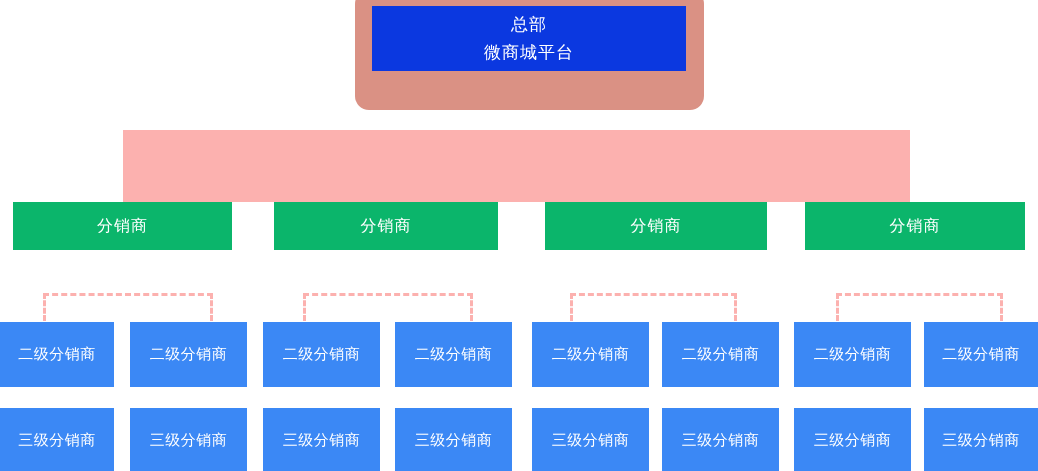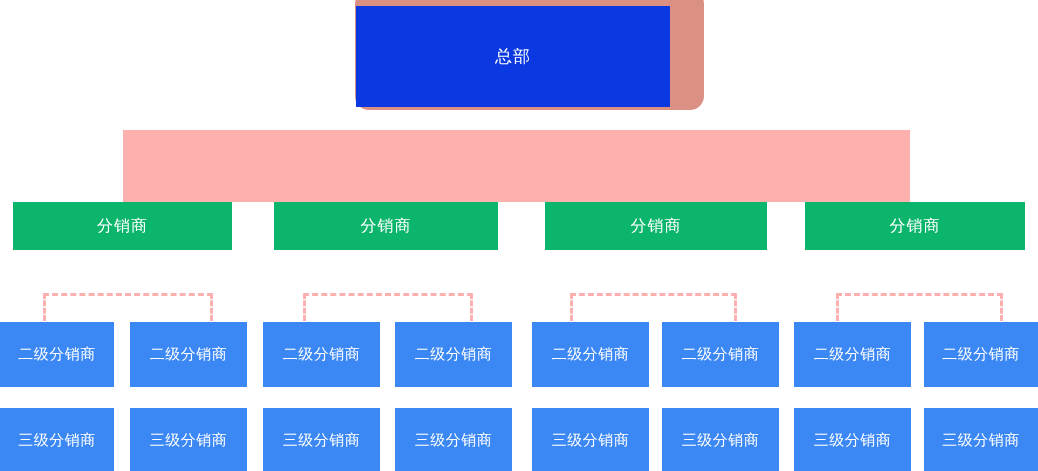--- a/index.html
+++ b/index.html
@@ -29,24 +29,24 @@
     left: 355px;
     top: -10px;
     width: 349px;
     height: 120px;
     background: #da9184;
     border-radius: 14px;
     box-sizing: border-box;
   }
   .hq-box {
     position: absolute;
-    left: 356px;
+    left: 372px;
     top: 6px;
     width: 314px;
-    height: 101px;
+    height: 65px;
     background: #0b38e0;
     color: #ffffff;
     display: flex;
     flex-direction: column;
     align-items: center;
     justify-content: center;
     font-size: 17px;
     line-height: 28px;
     letter-spacing: 1px;
     box-sizing: border-box;
@@ -106,20 +106,21 @@
   .level3 { top: 408px; height: 65px; }
 </style>
 </head>
 <body>
 
 <div id="chart-canvas">
 
   <div class="hq-wrapper"></div>
   <div class="hq-box">
     <span class="hq-line">总部</span>
+    <span class="hq-line">微商城平台</span>
   </div>
 
   <div class="trunk-bar"></div>
 
   <div id="level1-row">
       <div class="distributor-box" style="left: 13px; width: 219px; background: rgb(11, 181, 107);">
         <span>分销商</span>
       </div>
       <div class="distributor-box" style="left: 274px; width: 224px; background: rgb(11, 181, 107);">
         <span>分销商</span>

